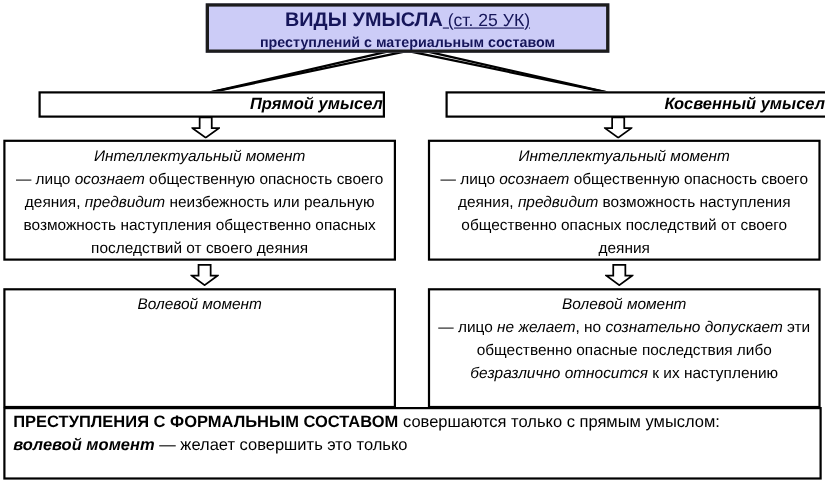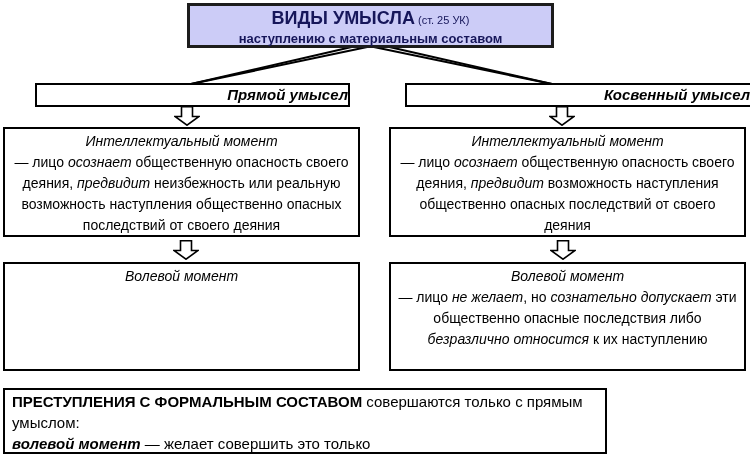--- a/index.html
+++ b/index.html
@@ -10,62 +10,62 @@
   }
   .fork{position:absolute;left:0;top:0;pointer-events:none;}
   .box{position:absolute;border:2px solid #000;background:#fff;box-sizing:border-box;}
   .title-box{
     position:absolute;left:187px;top:3px;width:367px;height:45px;
     border:3px solid #1c1c1c;background:#ccccf7;box-sizing:border-box;
     text-align:center;color:#16165a;
   }
   .title-box .t1{font-size:18px;line-height:22px;margin-top:1px;}
   .title-box .t1 .b{font-weight:bold;}
-  .title-box .t1 .r{font-size:11px;}
+  .title-box .t1 .r{font-size:16px;text-decoration:underline;}
   .title-box .t2{font-size:13px;line-height:15px;font-weight:bold;}
   .hdr{
     position:absolute;top:83px;height:24px;border:2px solid #000;background:#fff;
     box-sizing:border-box;text-align:right;font-size:15px;font-weight:bold;
     font-style:italic;line-height:20px;
   }
   .hdr-left{left:35px;width:315px;}
   .hdr-right{left:405px;width:347px;}
   .cell{
     text-align:center;font-size:14px;line-height:21px;padding:2px 6px;
   }
   .cell .bx-title{font-style:italic;}
   .i{font-style:italic;}
   .col-left{left:3px;width:357px;}
   .col-right{left:389px;width:357px;}
   .row-int{top:127px;height:110px;}
   .row-vol{top:262px;height:109px;}
   .arrow{position:absolute;width:26px;height:20px;}
   .footer-box{
-    position:absolute;left:3px;top:388px;width:604px;height:66px;
+    position:absolute;left:3px;top:370px;width:744px;height:66px;
     border:2px solid #000;box-sizing:border-box;background:#fff;
     font-size:15px;line-height:21px;padding:1px 7px;
   }
   .footer-box .cap{font-weight:bold;}
   .footer-box .bi{font-weight:bold;font-style:italic;}
 </style>
 </head>
 <body>
 
 <div class="canvas">
 
   <svg class="fork" width="750" height="90" viewBox="0 0 750 90">
     <line x1="356" y1="46" x2="191" y2="84" stroke="#000" stroke-width="2"></line>
     <line x1="372" y1="46" x2="191" y2="84" stroke="#000" stroke-width="2"></line>
     <line x1="369" y1="46" x2="552" y2="84" stroke="#000" stroke-width="2"></line>
     <line x1="385" y1="46" x2="552" y2="84" stroke="#000" stroke-width="2"></line>
   </svg>
 
   <div class="title-box">
     <div class="t1"><span class="b">ВИДЫ УМЫСЛА</span><span class="r"> (ст. 25 УК)</span></div>
-    <div class="t2">наступлению с материальным составом</div>
+    <div class="t2">преступлений с материальным составом</div>
   </div>
 
   <div class="hdr hdr-left">
     <span>Прямой умысел</span>
   </div>
   <div class="hdr hdr-right">
     <span>Косвенный умысел</span>
   </div>
 
   <svg class="arrow" style="left:174px;top:106px;" viewBox="0 0 26 20">

